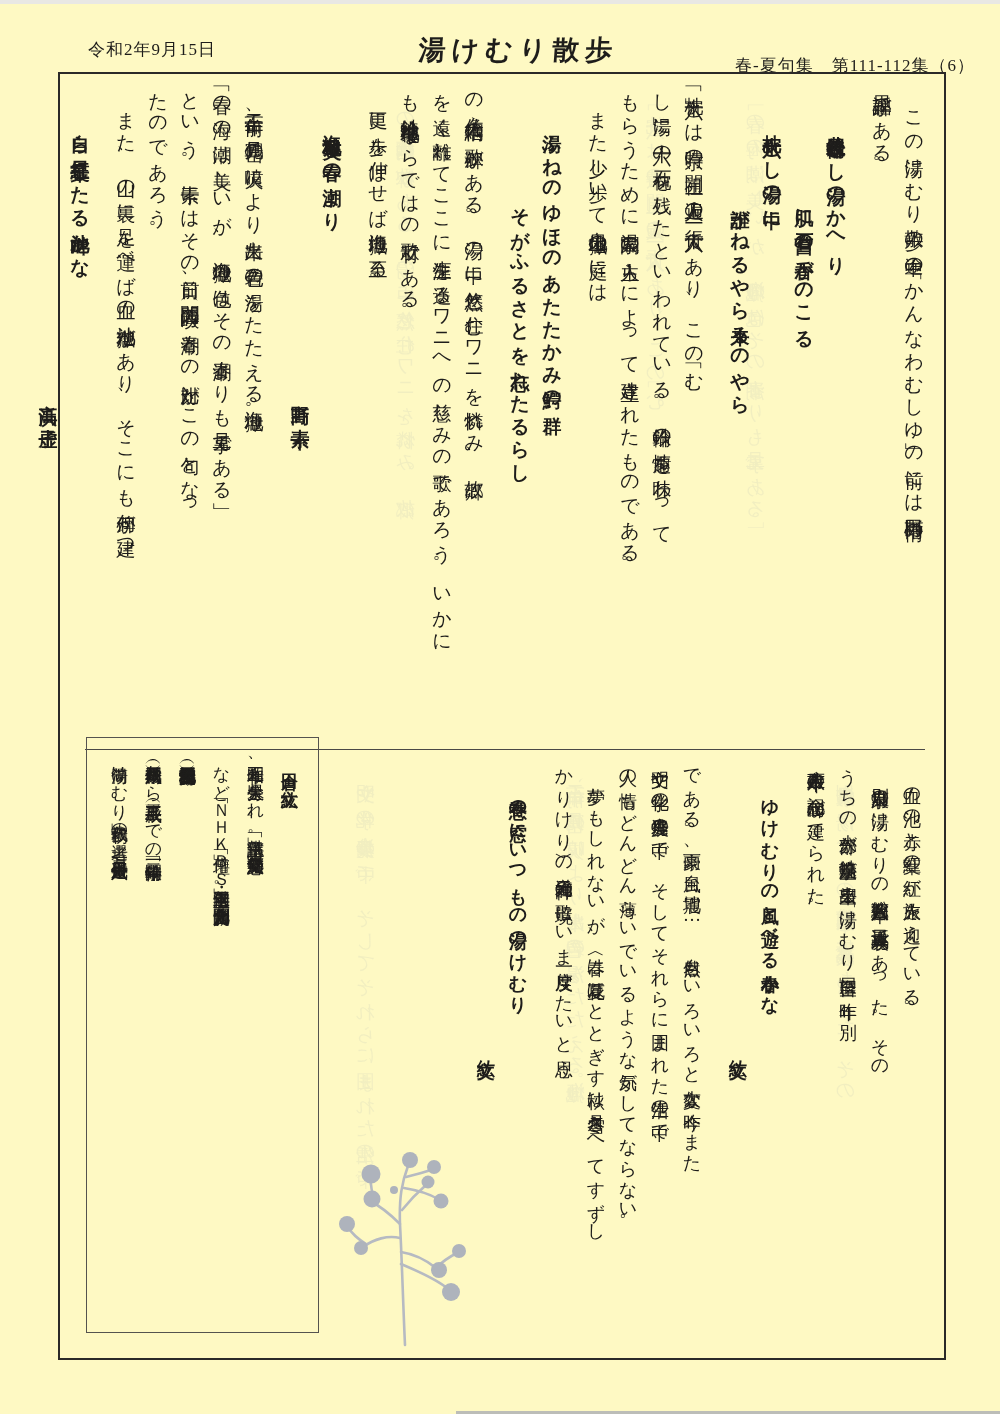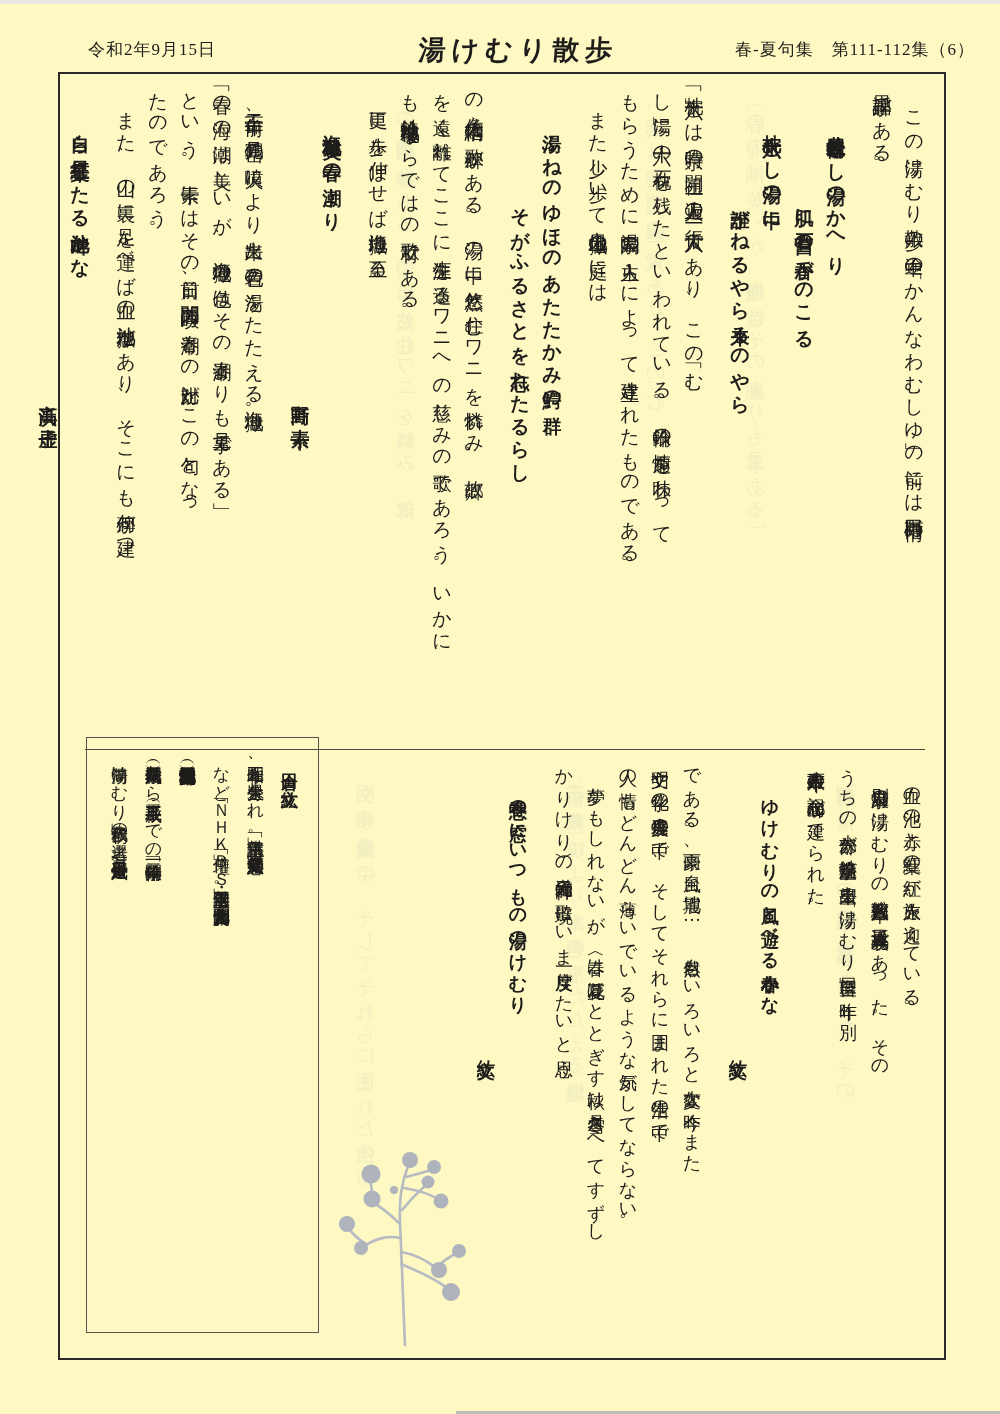--- a/index.html
+++ b/index.html
@@ -9,21 +9,21 @@
     font-family:"Liberation Serif","DejaVu Serif",serif;
     padding-left:37px;
   }
   
   .header{position:absolute;top:28px;left:0;width:100%;height:36px;}
   .header .date{position:absolute;left:88px;top:6px;font-size:17px;letter-spacing:1px;}
   .header .title{
     position:absolute;left:0;right:0;top:0;text-align:center;
     font-size:27px;font-weight:bold;letter-spacing:6px;transform:skewX(-4deg);
   }
-  .header .issue{position:absolute;right:62px;top:6px;font-size:17px;letter-spacing:1px;text-align:center;}
+  .header .issue{position:absolute;right:62px;top:22px;font-size:17px;letter-spacing:1px;text-align:center;}
   
   .main-box{
     position:absolute;left:58px;top:68px;width:884px;height:1284px;
     border:2px solid #2b2a28;background:transparent;
   }
   .divider{position:absolute;left:85px;top:745px;width:840px;height:1px;background:#4a4946;}
   .bio-box{
     position:absolute;left:86px;top:733px;width:233px;height:596px;
     border:1px solid #55534f;box-sizing:border-box;padding:16px 12px;
   }

